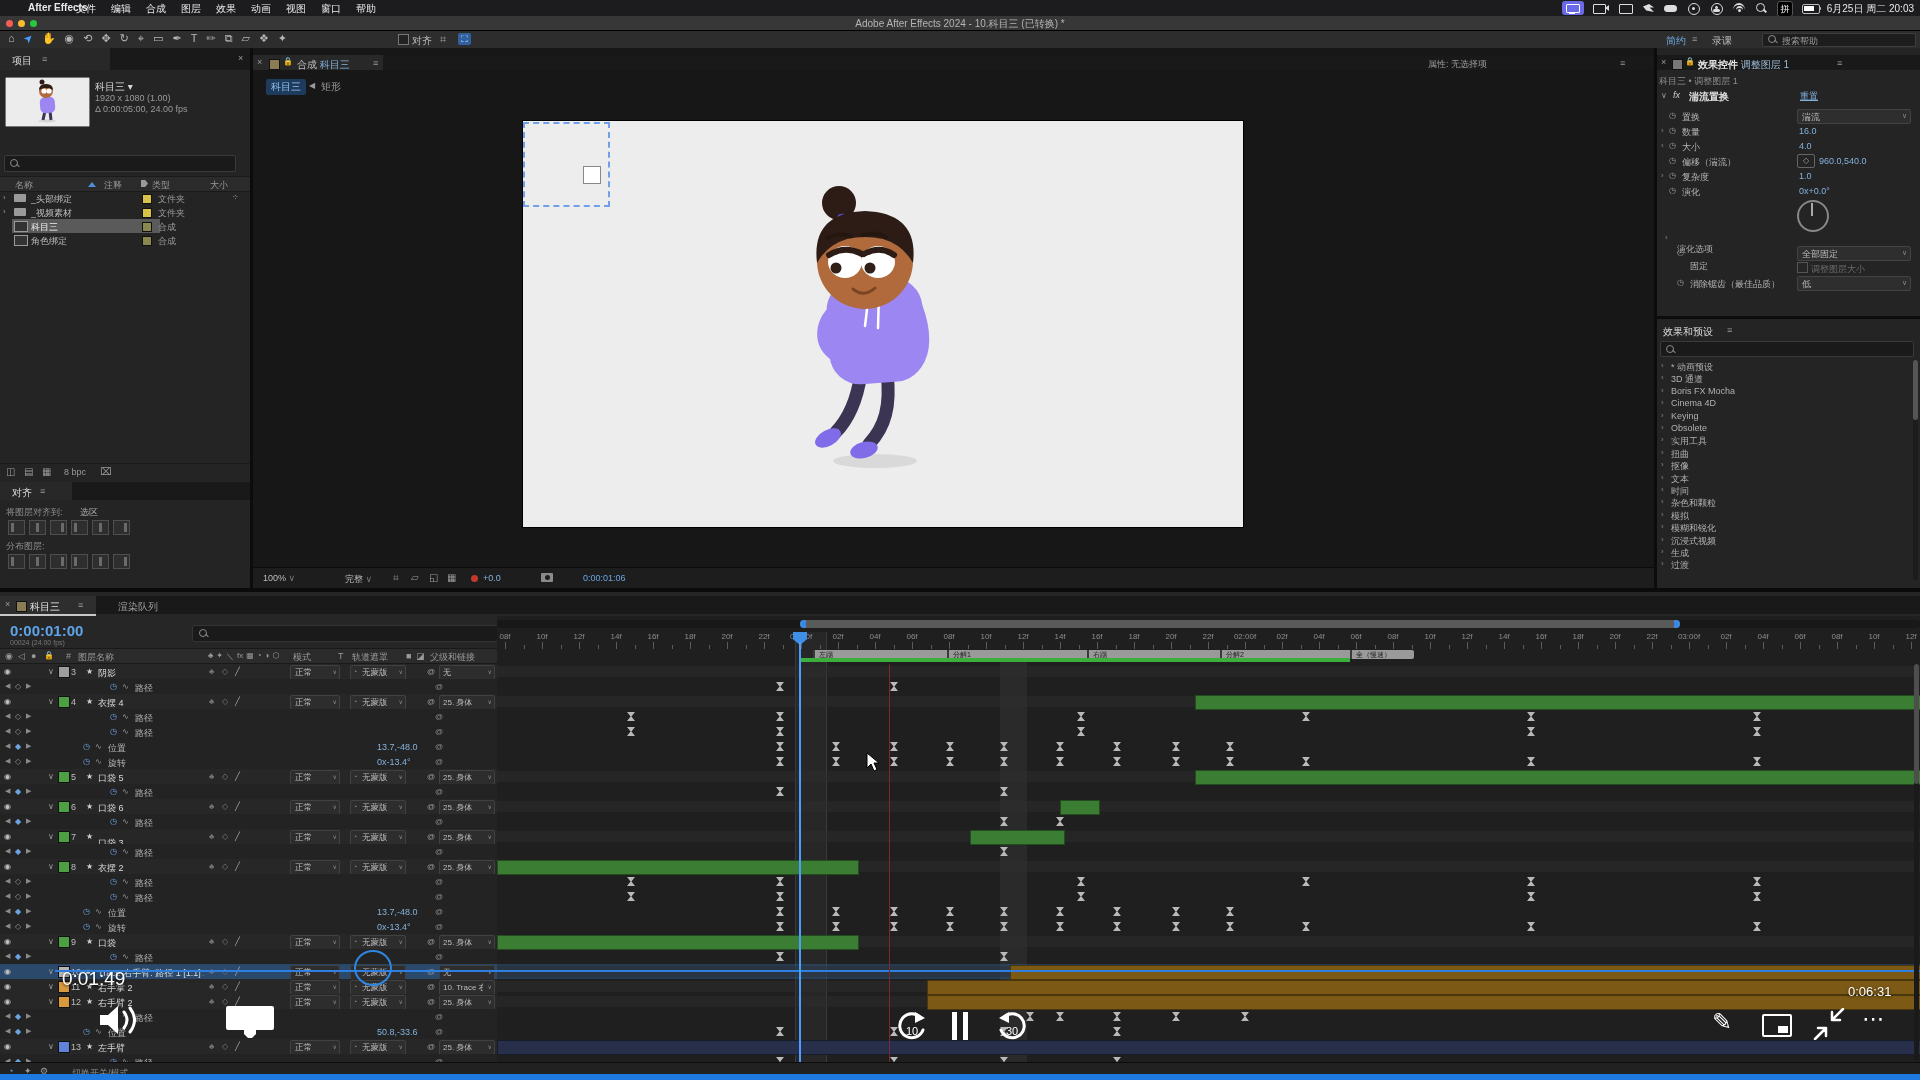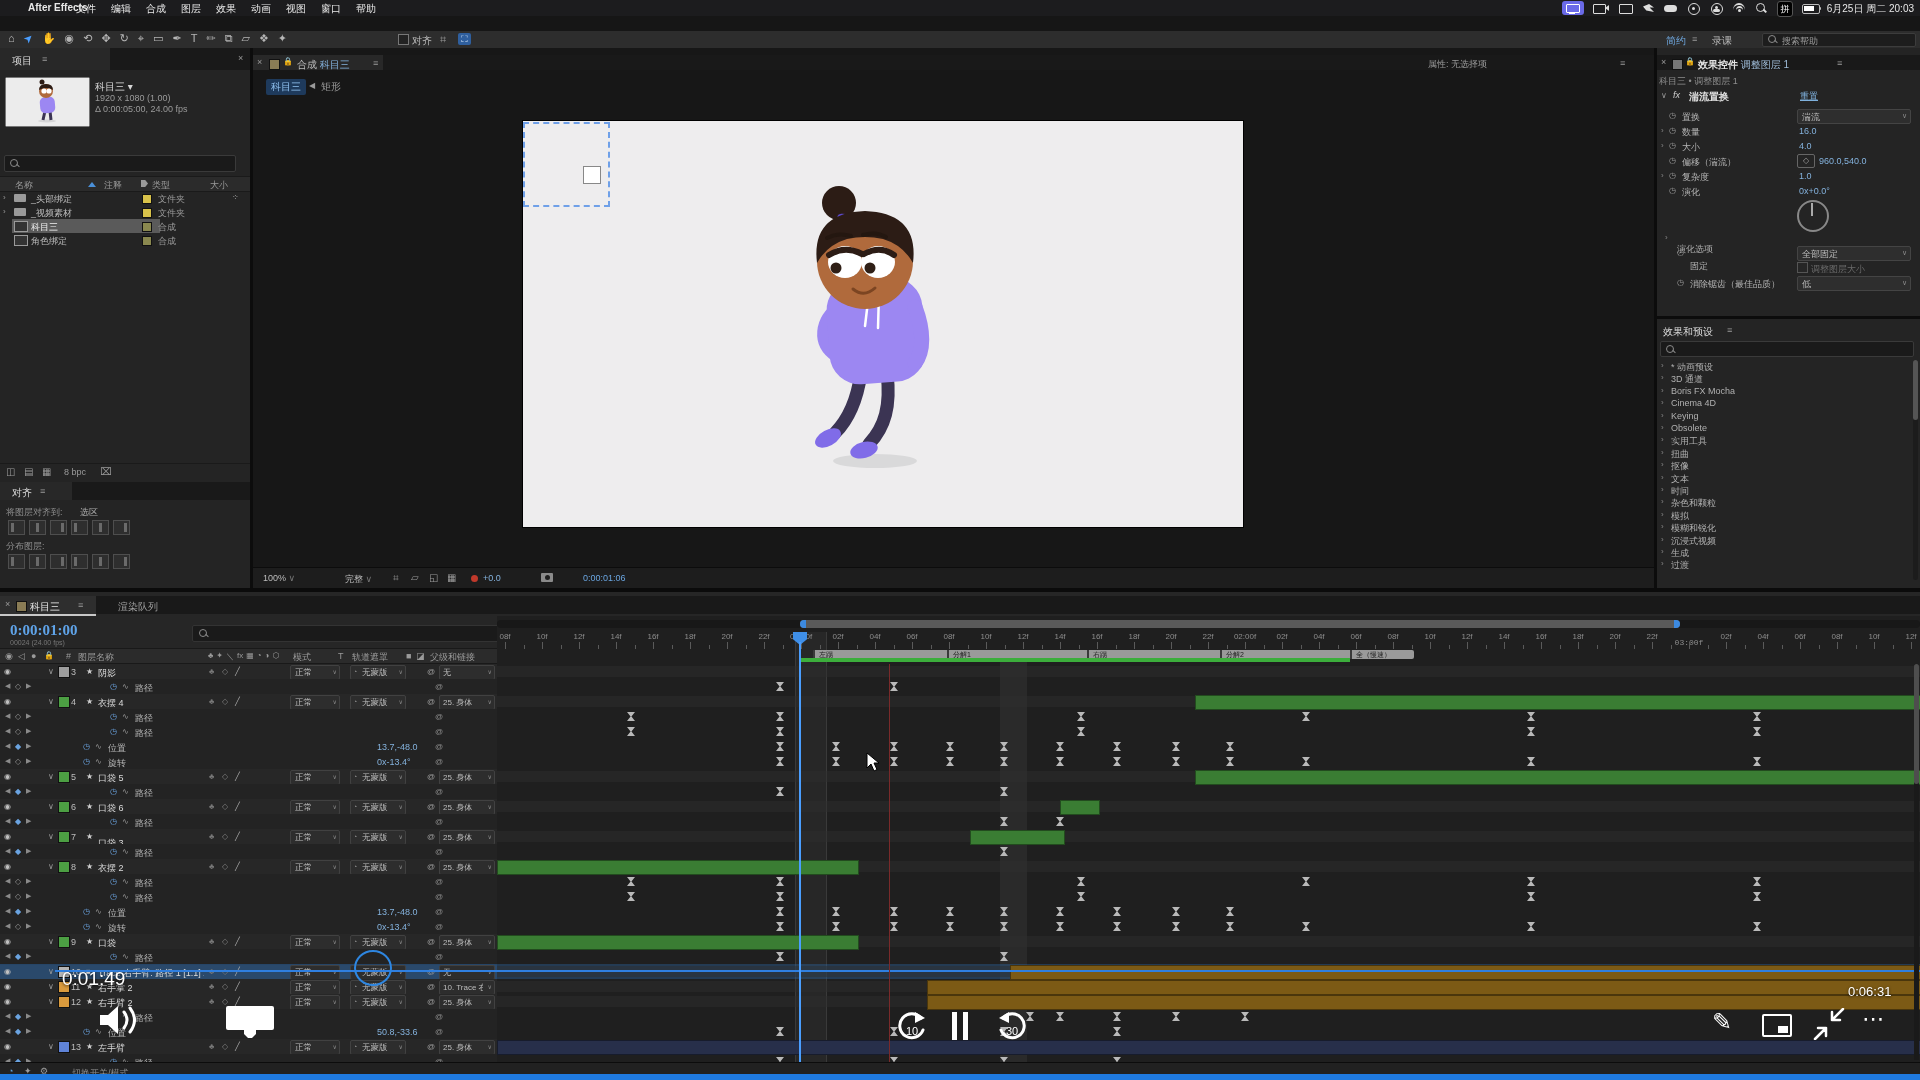--- a/index.html
+++ b/index.html
@@ -71,20 +71,26 @@
         </span>
         <span style="position: relative; display: inline-block; margin-left: 9px; width: 20px; height: 14px;">
           <span style="position:absolute;left:0;top:3px;width:16px;height:8px;border:1px solid #bbb;border-radius:2px;"></span>
           <span style="position:absolute;left:1.5px;top:4.5px;width:10px;height:5px;background:#fff;"></span>
           <span style="position:absolute;left:17px;top:5.5px;width:2px;height:3px;background:#bbb;border-radius:0 1px 1px 0;"></span>
         </span>
       </span>
     <span class="abs txt" style="right:6px;top:2px;font-size:10px;">6月25日 周二 20:03</span>
   </div>
 
+  <div id="titlebar" class="abs" style="left:0;top:16px;width:1920px;height:14px;background:#373738;border-bottom:1px solid #000;">
+    <span class="abs" style="left:6px;top:4px;width:7px;height:7px;border-radius:50%;background:#f35f57;"></span>
+    <span class="abs" style="left:18px;top:4px;width:7px;height:7px;border-radius:50%;background:#fbbd2e;"></span>
+    <span class="abs" style="left:30px;top:4px;width:7px;height:7px;border-radius:50%;background:#28c83f;"></span>
+    <div class="abs txt" style="left:0;top:1px;width:1920px;text-align:center;font-size:10px;color:#b4b4b4;">Adobe After Effects 2024 - 10.科目三 (已转换) *</div>
+  </div>
 
   <div id="toolbar" class="abs" style="left:0;top:31px;width:1920px;height:17px;background:#2d2d2d;border-bottom:1px solid #0c0c0c;">
     <span id="tool-icons" class="abs" style="left:8px;top:1px;display:flex;gap:9px;">
         <span style="font-size: 11px; color: rgb(181, 181, 181);">⌂</span>
         <span style="font-size: 11px; color: rgb(74, 158, 255); transform: rotate(-45deg);">➤</span>
         <span style="font-size: 11px; color: rgb(181, 181, 181);">✋</span>
         <span style="font-size: 11px; color: rgb(181, 181, 181);">◉</span>
         <span style="font-size: 11px; color: rgb(181, 181, 181);">⟲</span>
         <span style="font-size: 11px; color: rgb(181, 181, 181);">✥</span>
         <span style="font-size: 11px; color: rgb(181, 181, 181);">↻</span>
@@ -430,21 +436,21 @@
 
     <div class="abs tabbar" style="left:0;top:4px;width:1920px;height:18px;"></div>
     <div class="abs" style="left:0;top:4px;width:96px;height:18px;background:#2e2e2e;border-bottom:2px solid #c8c8c8;">
       <span class="abs glyph" style="left:5px;top:3px;font-size:9px;">×</span>
       <span class="abs swatch" style="left:16px;top:5px;background:#8a7c55;"></span>
       <span class="abs txt" style="left:30px;top:4px;font-size:10px;color:#e5e5e5;">科目三</span>
       <span class="abs glyph" style="left:78px;top:4px;font-size:9px;">≡</span>
     </div>
     <span class="abs txt" style="left:118px;top:8px;font-size:10px;color:#9e9e9e;">渲染队列</span>
 
-    <span class="abs txt" style="left:10px;top:30px;font-size:15px;font-weight:bold;color:#5fa3e8;font-family:Liberation Serif, serif;">0:00:01:00</span>
+    <span class="abs txt" style="left:10px;top:30px;font-size:15px;font-weight:bold;color:#5fa3e8;">0:00:01:00</span>
     <span class="abs txt" style="left:10px;top:47px;font-size:7px;color:#777;">00024 (24.00 fps)</span>
     <div class="abs" style="left:192px;top:33px;width:310px;height:15px;background:#1a1a1a;border:1px solid #333;border-radius:2px;"></div>
     <span class="abs" style="left:199px;top:37px;width:6px;height:6px;border:1px solid #8a8a8a;border-radius:50%;"></span>
     <span class="abs" style="left:205px;top:43px;width:4px;height:1px;background:#8a8a8a;transform:rotate(45deg);"></span>
     <span class="abs glyph" style="left:515px;top:35px;font-size:11px;">⌁</span>
     <span class="abs" style="left:533px;top:35px;font-size:11px;color:#57a1e0;">◈</span>
     <span class="abs glyph" style="left:552px;top:35px;font-size:11px;">▦</span>
     <span class="abs glyph" style="left:571px;top:35px;font-size:11px;">◔</span>
     <span class="abs glyph" style="left:590px;top:35px;font-size:11px;">∿</span>
 
@@ -573,21 +579,21 @@
         <span class="tick" style="left: 1559.5px; top: 15px; height: 4px;"></span>
         <span class="rlabel" style="left: 1578px; top: 2px;">18f</span>
         <span class="tick" style="left: 1578px; top: 12px; height: 7px;"></span>
         <span class="tick" style="left: 1596.5px; top: 15px; height: 4px;"></span>
         <span class="rlabel" style="left: 1615px; top: 2px;">20f</span>
         <span class="tick" style="left: 1615px; top: 12px; height: 7px;"></span>
         <span class="tick" style="left: 1633.5px; top: 15px; height: 4px;"></span>
         <span class="rlabel" style="left: 1652px; top: 2px;">22f</span>
         <span class="tick" style="left: 1652px; top: 12px; height: 7px;"></span>
         <span class="tick" style="left: 1670.5px; top: 15px; height: 4px;"></span>
-        <span class="rlabel" style="left: 1689px; top: 8px; font-family: Liberation Mono, monospace;">03:00f</span>
+        <span class="rlabel" style="left: 1689px; top: 2px;">03:00f</span>
         <span class="tick" style="left: 1689px; top: 12px; height: 7px;"></span>
         <span class="tick" style="left: 1707.5px; top: 15px; height: 4px;"></span>
         <span class="rlabel" style="left: 1726px; top: 2px;">02f</span>
         <span class="tick" style="left: 1726px; top: 12px; height: 7px;"></span>
         <span class="tick" style="left: 1744.5px; top: 15px; height: 4px;"></span>
         <span class="rlabel" style="left: 1763px; top: 2px;">04f</span>
         <span class="tick" style="left: 1763px; top: 12px; height: 7px;"></span>
         <span class="tick" style="left: 1781.5px; top: 15px; height: 4px;"></span>
         <span class="rlabel" style="left: 1800px; top: 2px;">06f</span>
         <span class="tick" style="left: 1800px; top: 12px; height: 7px;"></span>

